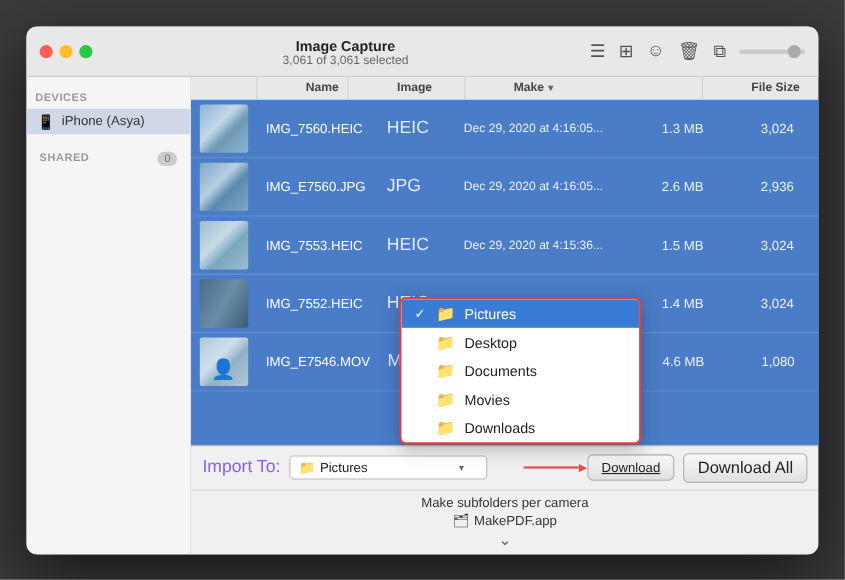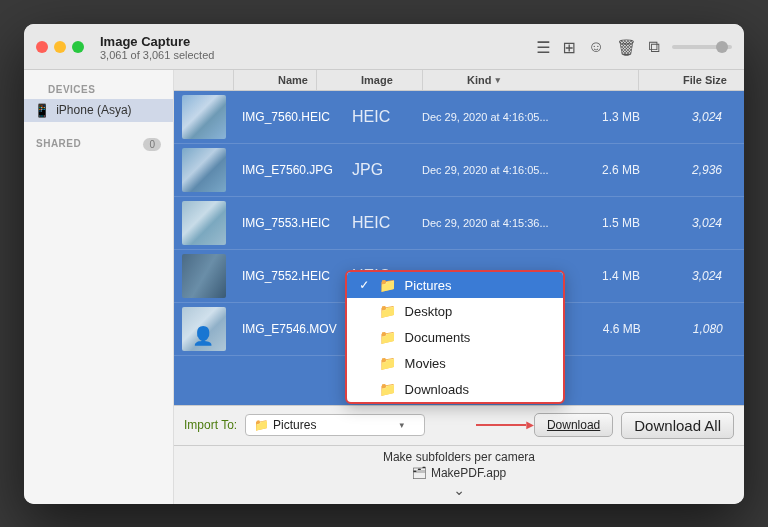--- a/index.html
+++ b/index.html
@@ -36,21 +36,21 @@
     }
     .traffic-lights {
       display: flex;
       gap: 6px;
       margin-right: 8px;
     }
     .tl { width: 12px; height: 12px; border-radius: 50%; }
     .tl-red { background: #ff5f57; }
     .tl-yellow { background: #ffbd2e; }
     .tl-green { background: #28c840; }
-    .title-info { flex: 1; text-align: left; }
+    .title-info { flex: 1; text-align: center; }
     .title-info .app-name {
       font-size: 13px;
       font-weight: 600;
       color: #222;
     }
     .title-info .subtitle {
       font-size: 11px;
       color: #666;
     }
     .toolbar-icons {
@@ -97,21 +97,21 @@
       width: 150px;
       background: #f5f5f5;
       border-right: 1px solid #ddd;
       padding: 10px 0;
       flex-shrink: 0;
     }
     .sidebar-section-label {
       font-size: 10px;
       font-weight: 700;
       color: #999;
-      padding: 4px 24px;
+      padding: 4px 8px;
       letter-spacing: 0.5px;
     }
     .sidebar-item {
       display: flex;
       align-items: center;
       gap: 6px;
       padding: 4px 10px;
       font-size: 12px;
       color: #333;
       cursor: pointer;
@@ -211,36 +211,36 @@
 
     .file-cell {
       font-size: 12px;
       color: #fff;
       padding: 4px 8px;
     }
     .file-name { font-size: 12px; }
     .file-kind { font-size: 16px; color: rgba(255,255,255,0.85); }
     .file-date { font-size: 11px; color: rgba(255,255,255,0.9); }
     .file-size { font-size: 12px; color: rgba(255,255,255,0.9); }
-    .file-width { font-size: 12px; color: rgba(255,255,255,0.9); font-style: italic; }
+    .file-width { font-size: 12px; color: rgba(255,255,255,0.9); }
 
     
     .bottom-bar {
       background: #f0f0f0;
       border-top: 1px solid #ccc;
       padding: 6px 10px;
       display: flex;
       align-items: center;
       gap: 8px;
       flex-shrink: 0;
       position: relative;
     }
     .import-label {
-      font-size: 12px;
-      color: #4d7c0f;
+      font-size: 16px;
+      color: #8b5cf6;
       white-space: nowrap;
     }
     .import-dropdown {
       flex: 1;
       position: relative;
     }
     .import-select-display {
       background: white;
       border: 1px solid #bbb;
       border-radius: 4px;
@@ -411,21 +411,21 @@
       </div>
     </div>
 
     <div class="file-area">
 
       <div class="col-headers">
         <div class="col-header"></div>
         <div class="col-header">Name</div>
         <div class="col-header">Image</div>
         <div class="col-header sort-active">
-          <span>Kind</span>
+          <span>Make</span>
           <span class="sort-arrow">▾</span>
         </div>
         <div class="col-header">File Size</div>
         <div class="col-header">Width</div>
       </div>
 
       <div class="file-list">
 
         <div class="file-row">
           <div class="thumb-cell">

